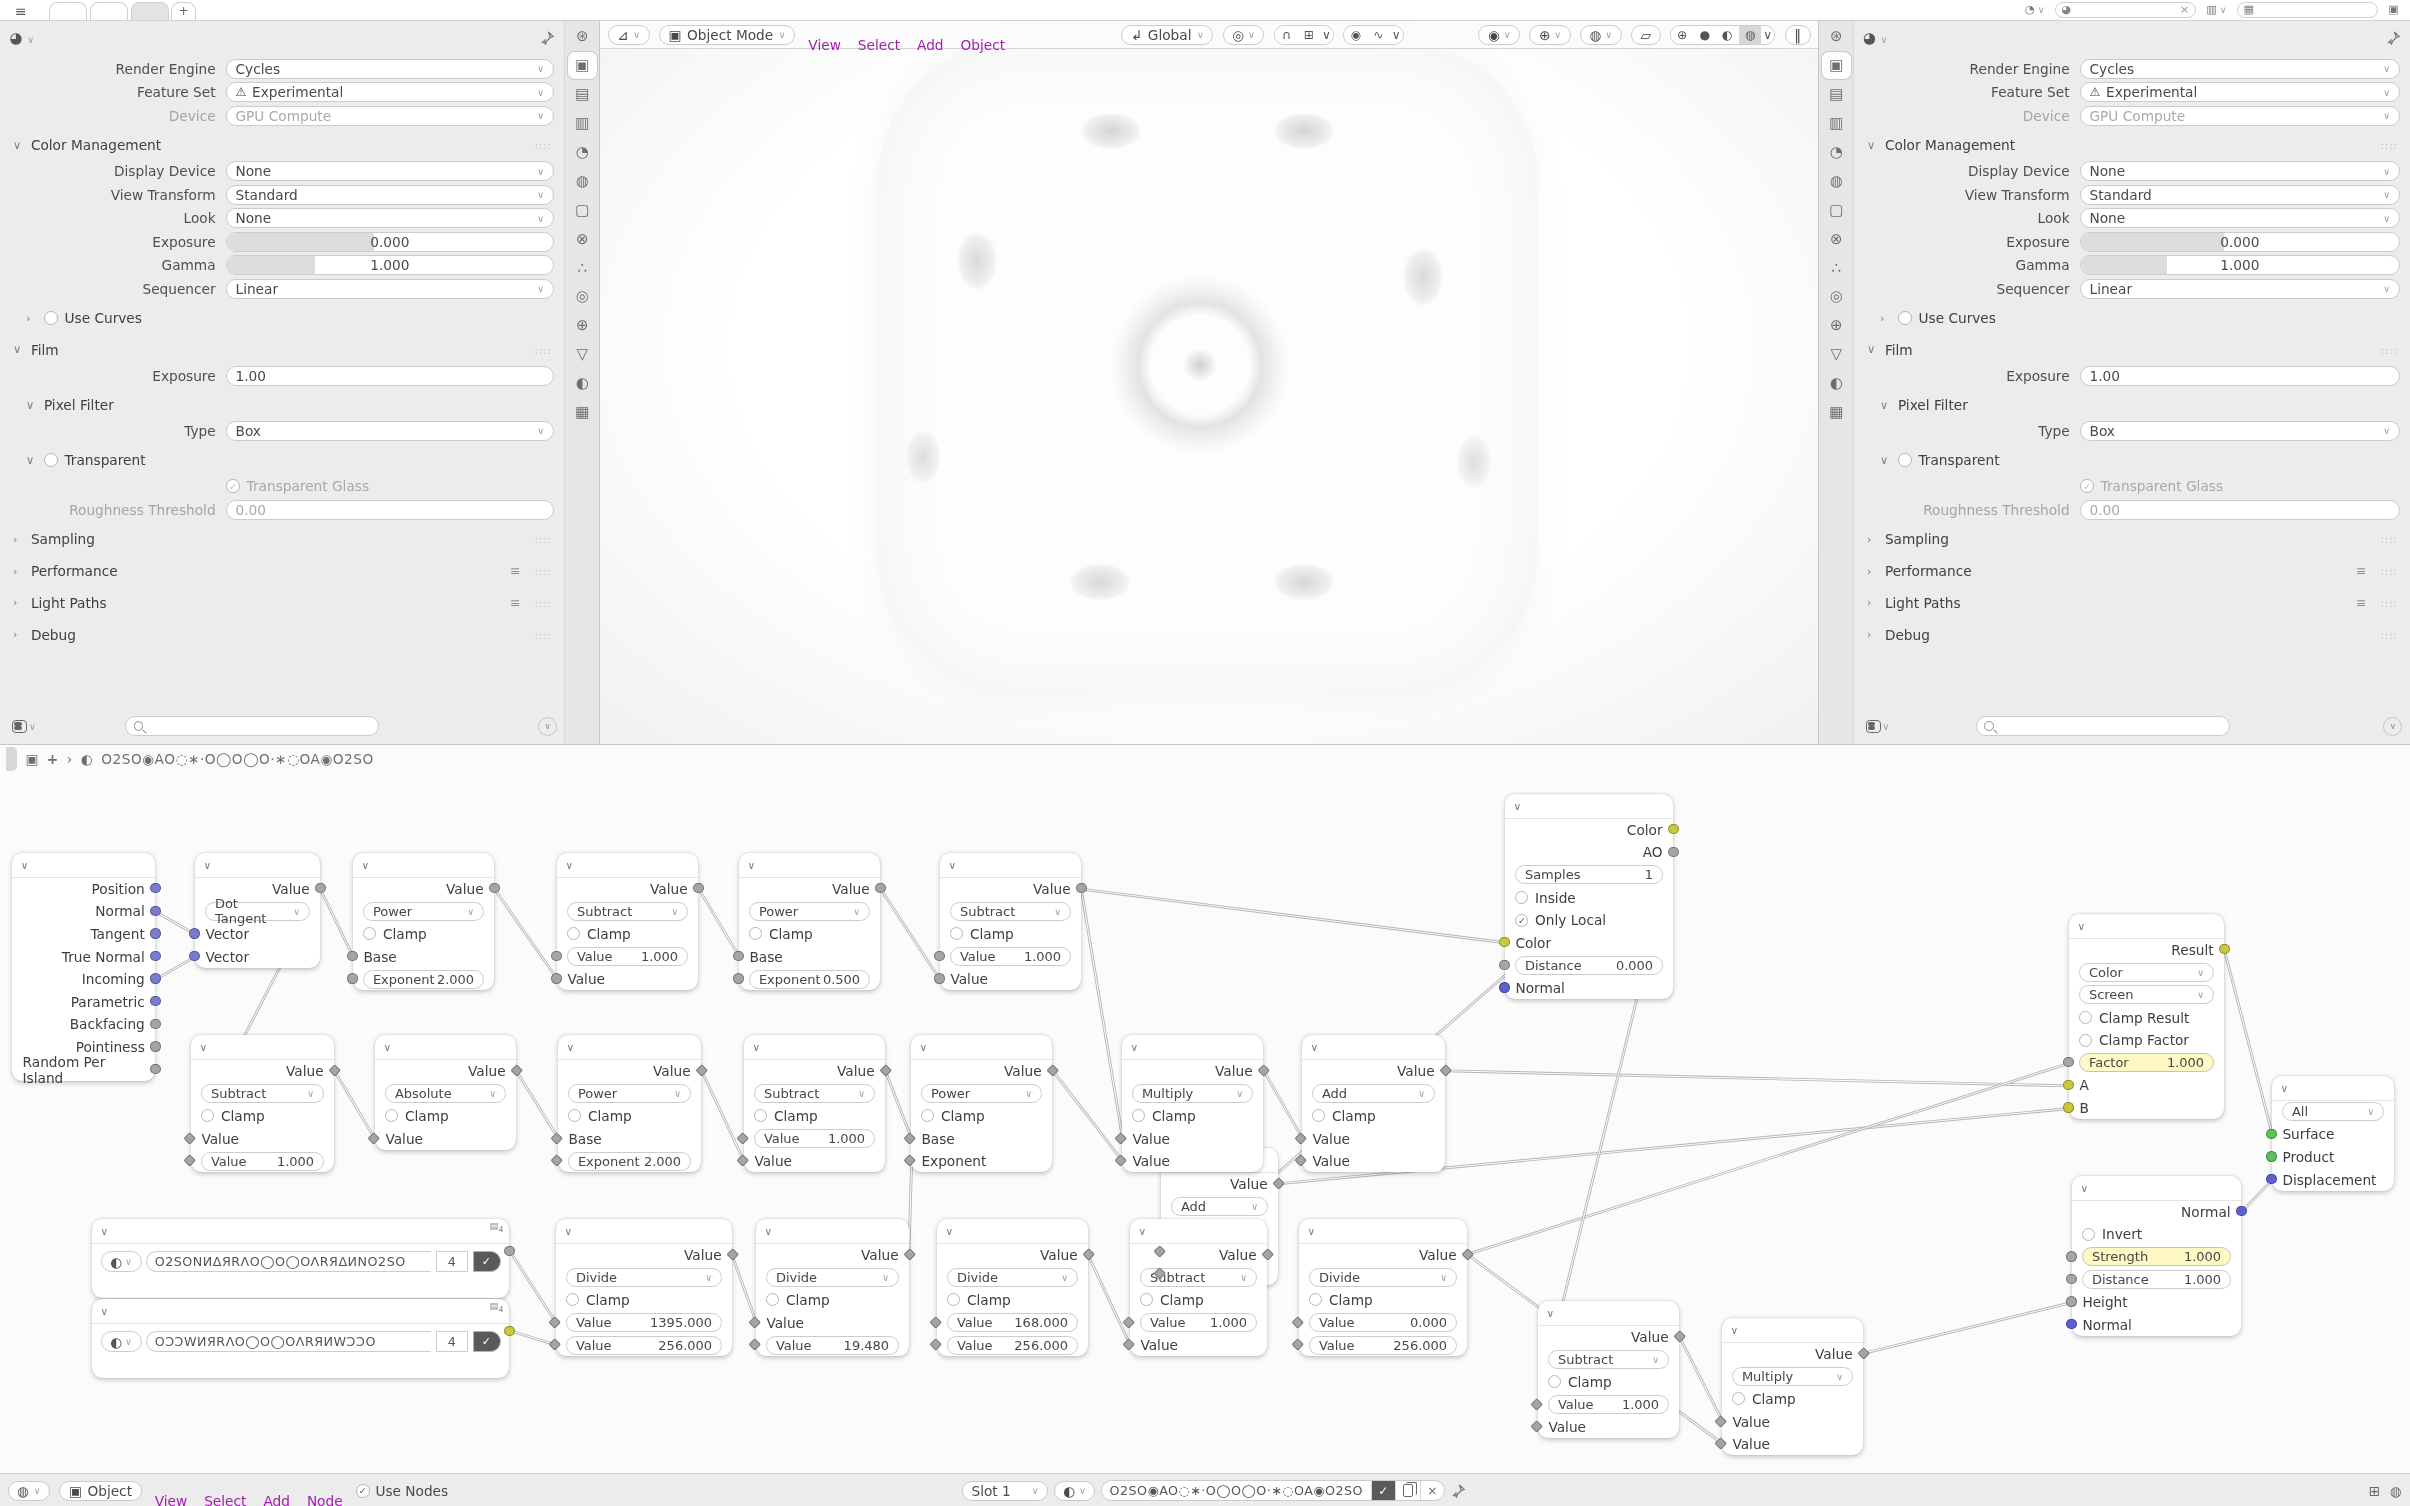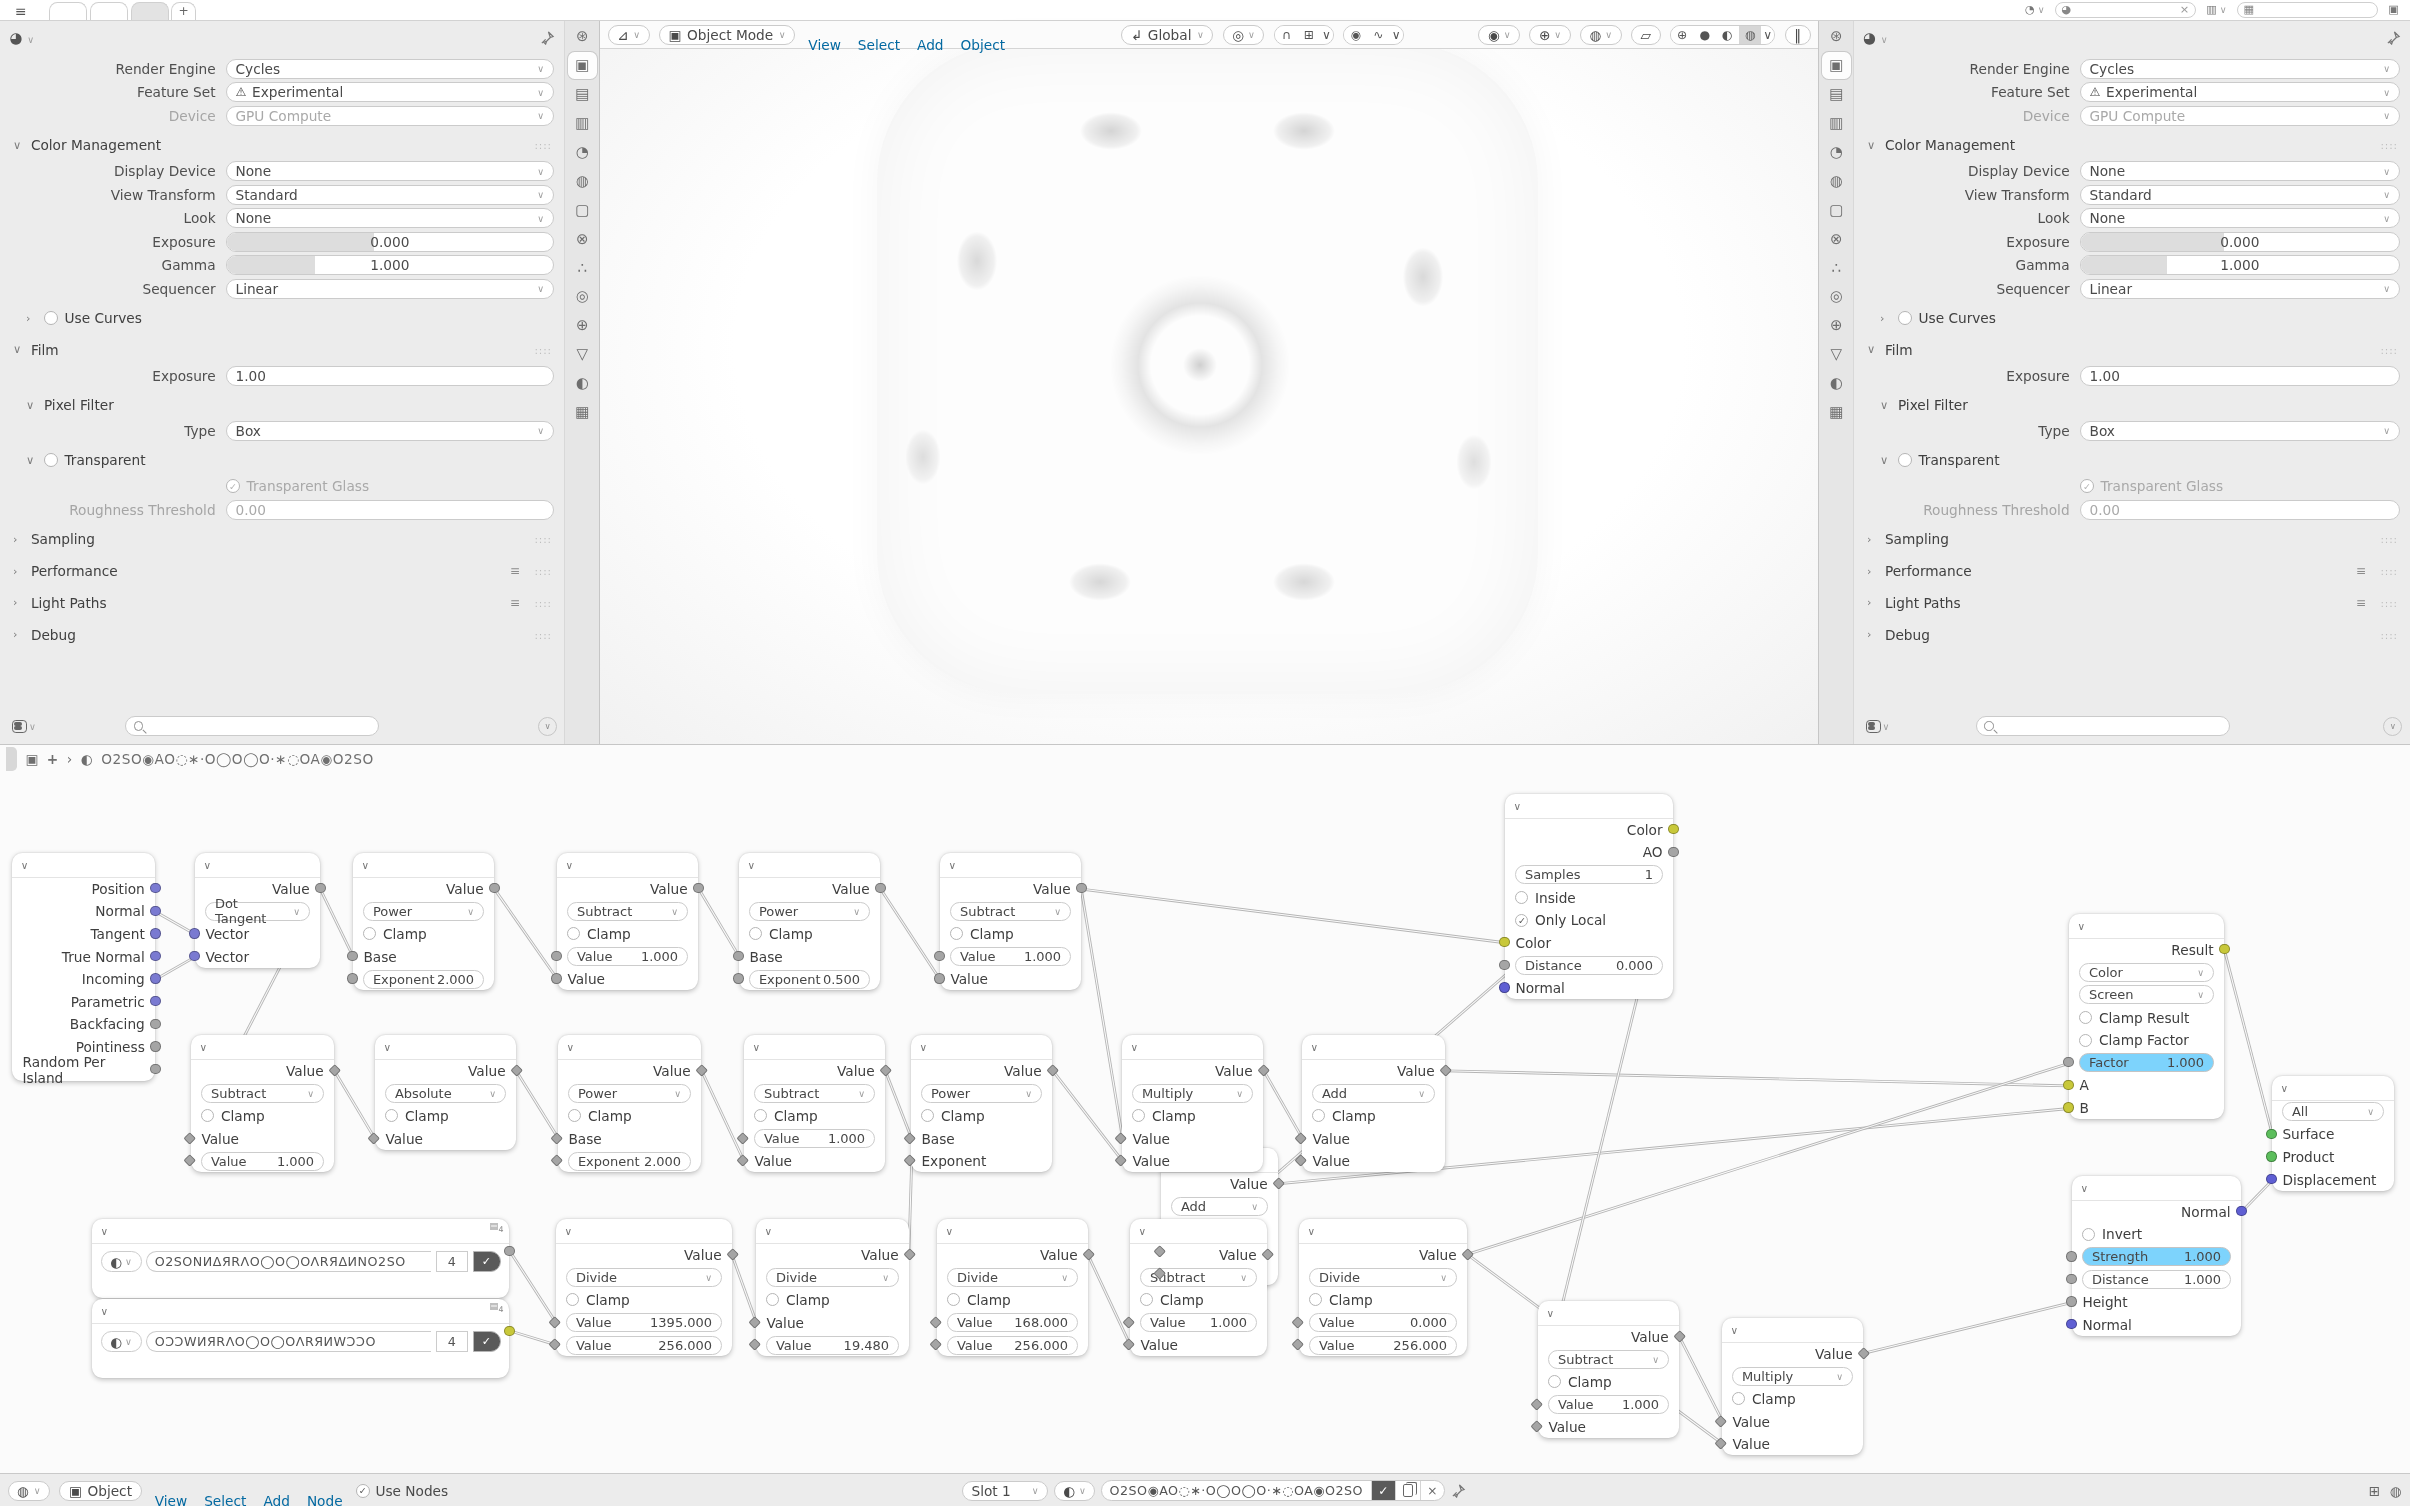--- a/index.html
+++ b/index.html
@@ -82,21 +82,21 @@
                 transform:rotate(45deg); left:7.5px; top:8.5px; }
   .circbtn { width:19px; height:19px; border:0.9px solid #c6c6c6; border-radius:50%; color:#909090;
              font-size:8.5px; display:flex; align-items:center; justify-content:center; margin-left:auto; }
 
   
   #viewport { position:absolute; left:600px; top:21px; width:1218px; height:723px;
               background:radial-gradient(ellipse at 50% 45%, #ffffff 55%, #f1f1f1 100%); }
   #vp-header { position:absolute; left:0; top:0; right:0; height:28px; background:#fbfbfb;
                border-bottom:0.9px solid #d5d5d5; display:flex; align-items:center; padding:0 7.5px;
                gap:9.4px; font-size:13.7px; }
-  .vmenu { color:#0369a1; padding:0 3.8px;margin-top:20px; }
+  .vmenu { color:#a21caf; padding:0 3.8px;margin-top:20px; }
   .seg { display:flex; border:0.9px solid #cdcdcd; border-radius:10.4px; overflow:hidden; height:20px; }
   .seg span { width:22.6px; display:flex; align-items:center; justify-content:center; color:#555;
               font-size:12.2px; background:#fff; }
   .seg span.active { background:#d6d6d6; }
   #vp-object { position:absolute; left:277px; top:21px; width:661px; height:652px;
                background:#fdfdfd; border-radius:141px; box-shadow: inset 0 0 85px rgba(0,0,0,.05),
                0 0 38px rgba(0,0,0,.04); }
   #vp-holes { position:absolute; inset:0; border-radius:141px; background-image:
       radial-gradient(ellipse 43px 26px at 234px 89px,  rgba(0,0,0,.16), rgba(0,0,0,.05) 60%, transparent 72%),
       radial-gradient(ellipse 43px 26px at 427px 89px,  rgba(0,0,0,.16), rgba(0,0,0,.05) 60%, transparent 72%),
@@ -124,21 +124,21 @@
   .ncorner { position:absolute; right:5.6px; top:0.9px; font-size:9.4px; color:#888; }
   .nrow { height:22.6px; position:relative; display:flex; align-items:center; padding:0 10.4px; gap:6.6px; }
   .nrow.rout { justify-content:flex-end; }
   .sock { position:absolute; width:10.4px; height:10.4px; border-radius:50%;
           border:0.9px solid rgba(0,0,0,.3); top:5.6px; z-index:3; }
   .sock.sin { left:-5.6px; } .sock.sout { right:-5.6px; }
   .sock.dia { border-radius:1.9px; width:9.4px; height:9.4px; transform:rotate(45deg); top:6.6px; }
   .npill { flex:1; height:19px; border:0.9px solid #cccccc; border-radius:9.4px; background:#fff;
            display:flex; align-items:center; padding:0 8.5px; justify-content:space-between;
            font-size:13px; color:#474747; min-width:0; }
-  .npill.fill { background:#7dd3fc; border-color:#c4c4c4; }
+  .npill.fill { background:#fef9c3; border-color:#c4c4c4; }
   .nck { width:13px; height:13px; flex:none; }
   .asset-body { display:flex; align-items:center; gap:4.7px; padding:7.5px 8.5px 0 8.5px; }
   .a-ico { width:41px; height:21px; border:0.9px solid #cccccc; border-radius:10.4px; display:flex;
            align-items:center; justify-content:center; gap:2.8px; color:#555; flex:none; }
   .a-name { flex:1; height:21px; border:0.9px solid #cccccc; border-radius:10.4px 0 0 10.4px; background:#fff;
             display:flex; align-items:center; padding:0 7.5px; font-size:12.7px; color:#555;
             letter-spacing:0.5px; overflow:hidden; white-space:nowrap; border-right:none; }
   .a-count { width:32px; height:21px; border:0.9px solid #cccccc; display:flex; align-items:center;
              justify-content:center; font-size:12.7px; color:#555; background:#fff; }
   .a-shield { width:28px; height:21px; border:0.9px solid #b5b5b5; border-radius:0 10.4px 10.4px 0;

